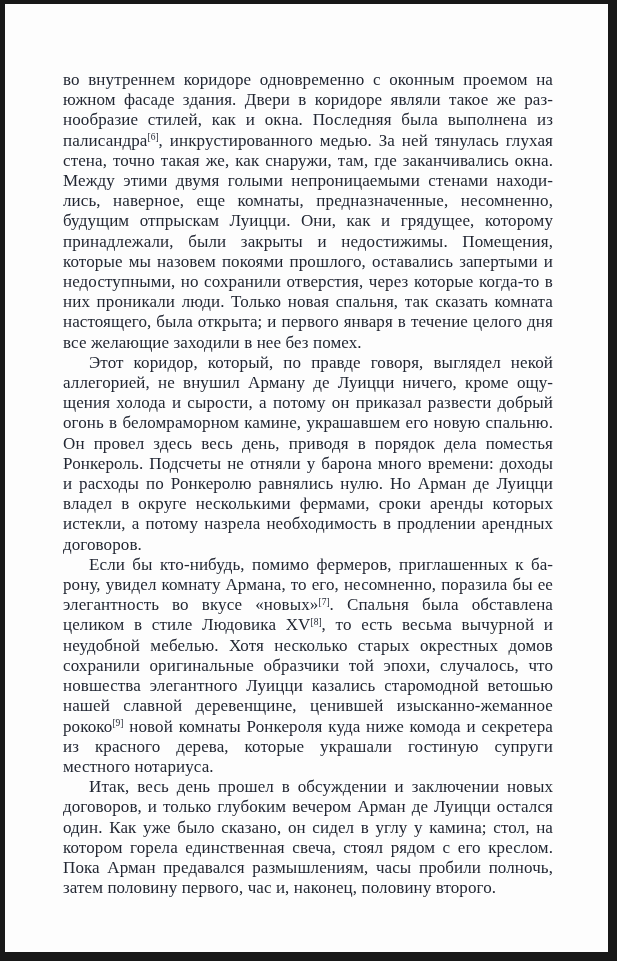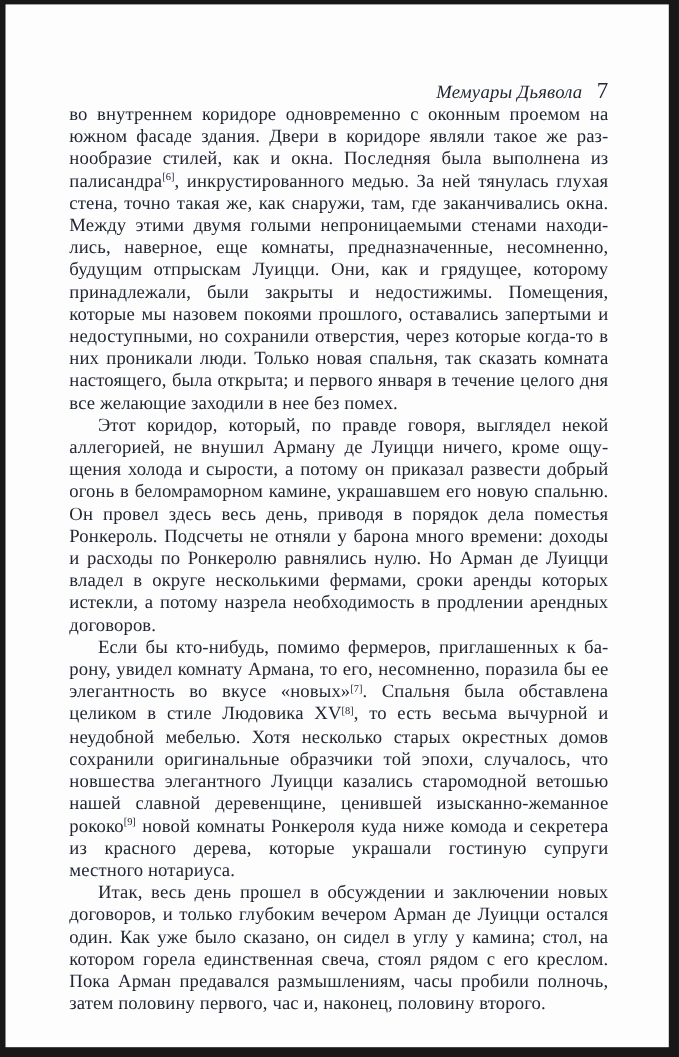--- a/index.html
+++ b/index.html
@@ -71,24 +71,20 @@
     position: relative;
     top: -0.55em;
   }
 </style>
 </head>
 <body>
 
 <div class="canvas">
   <div class="page">
     <div class="content">
-      <div class="page-header">
-        <span class="running-title">Мемуары Дьявола</span>
-        <span class="page-number">7</span>
-      </div>
       <div class="body-text">
           <p>во внутреннем коридоре одновременно с оконным проемом на южном фасаде здания. Двери в коридоре являли такое же раз­нообразие стилей, как и окна. Последняя была выполнена из палисандра<sup>[6]</sup>, инкрустированного медью. За ней тянулась глухая стена, точно такая же, как снаружи, там, где заканчивались окна. Между этими двумя голыми непроницаемыми стенами находи­лись, наверное, еще комнаты, предназначенные, несомненно, будущим отпрыскам Луицци. Они, как и грядущее, которому принадлежали, были закрыты и недостижимы. Помещения, которые мы назовем покоями прошлого, оставались запертыми и недоступными, но сохранили отверстия, через которые ко­гда-то в них проникали люди. Только новая спальня, так сказать комната настоящего, была открыта; и первого января в течение целого дня все желающие заходили в нее без помех.</p>
           <p class="indent">Этот коридор, который, по правде говоря, выглядел некой аллегорией, не внушил Арману де Луицци ничего, кроме ощу­щения холода и сырости, а потому он приказал развести добрый огонь в беломраморном камине, украшавшем его новую спаль­ню. Он провел здесь весь день, приводя в порядок дела поместья Ронкероль. Подсчеты не отняли у барона много времени: доходы и расходы по Ронкеролю равнялись нулю. Но Арман де Луицци владел в округе несколькими фермами, сроки аренды которых истекли, а потому назрела необходимость в продлении аренд­ных договоров.</p>
           <p class="indent">Если бы кто-нибудь, помимо фермеров, приглашенных к ба­рону, увидел комнату Армана, то его, несомненно, поразила бы ее элегантность во вкусе «новых»<sup>[7]</sup>. Спальня была обстав­лена целиком в стиле Людовика XV<sup>[8]</sup>, то есть весьма вычурной и неудобной мебелью. Хотя несколько старых окрестных домов сохранили оригинальные образчики той эпохи, случалось, что новшества элегантного Луицци казались старомодной ветошью нашей славной деревенщине, ценившей изысканно-жеманное рококо<sup>[9]</sup> новой комнаты Ронкероля куда ниже комода и секре­тера из красного дерева, которые украшали гостиную супруги местного нотариуса.</p>
           <p class="indent">Итак, весь день прошел в обсуждении и заключении новых договоров, и только глубоким вечером Арман де Луицци остался один. Как уже было сказано, он сидел в углу у камина; стол, на котором горела единственная свеча, стоял рядом с его креслом. Пока Арман предавался размышлениям, часы пробили полночь, затем половину первого, час и, наконец, половину второго.</p>
         </div>
     </div>
   </div>
 </div>
 

